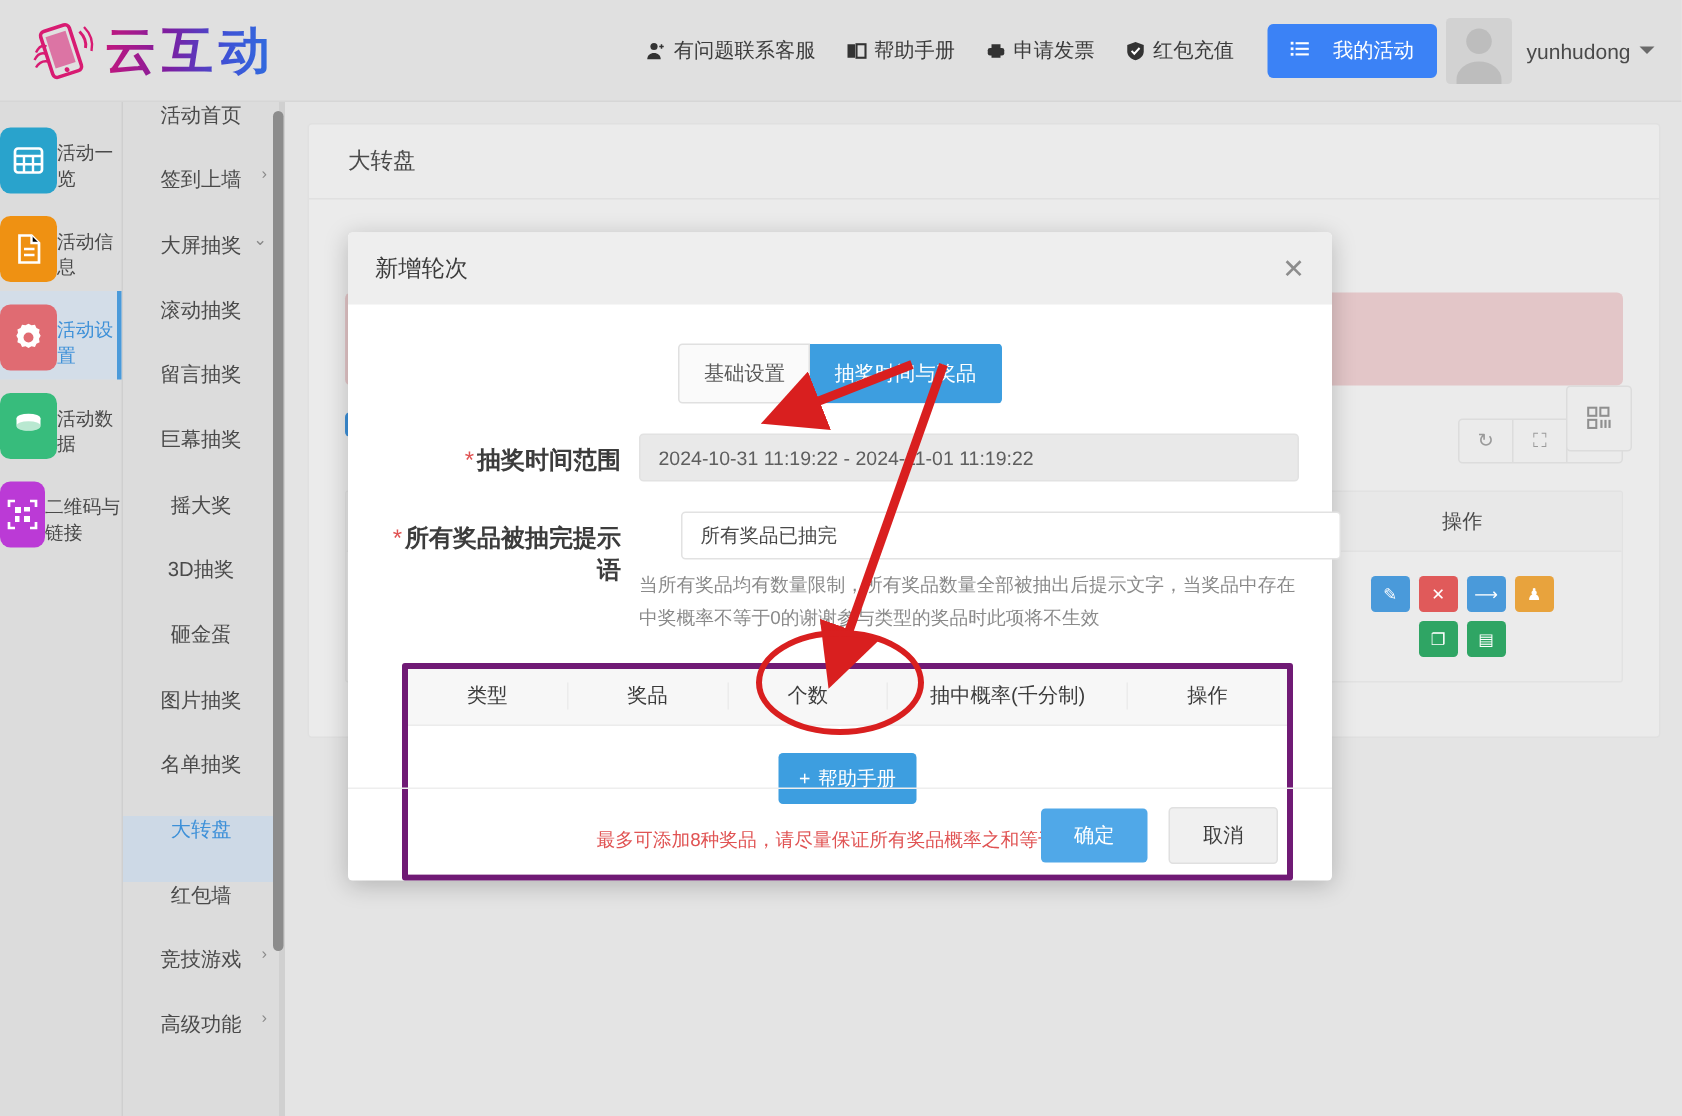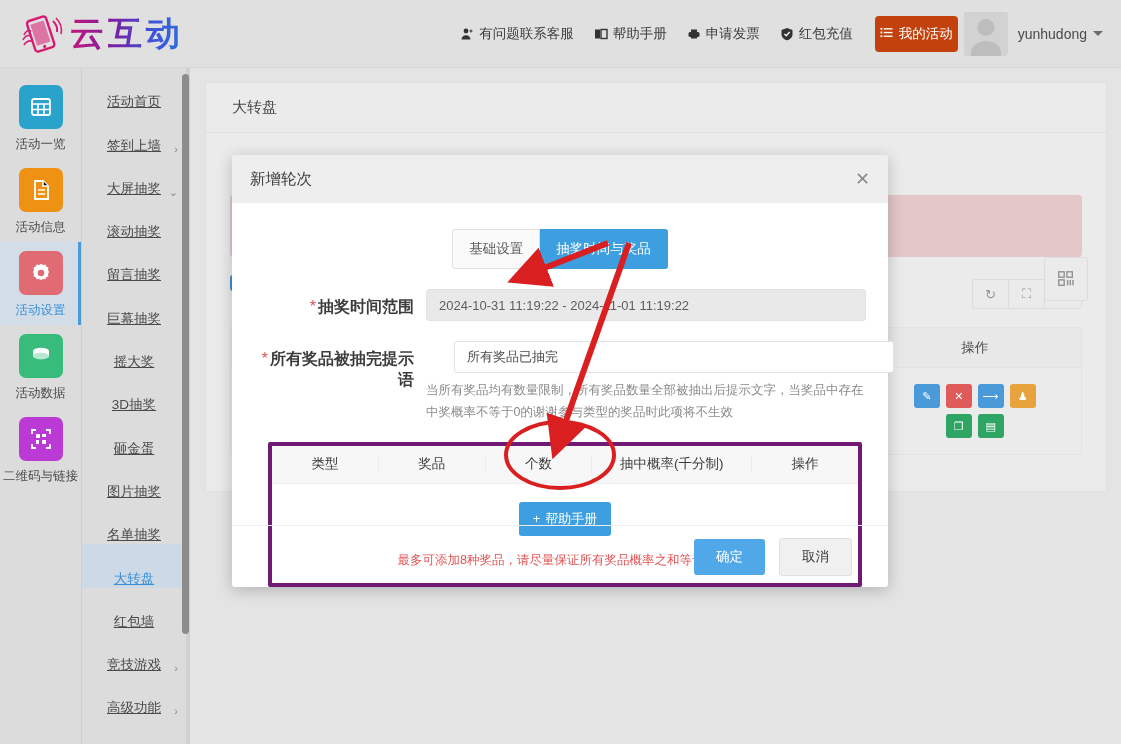--- a/index.html
+++ b/index.html
@@ -28,23 +28,23 @@
     -webkit-background-clip: text; background-clip: text; color: transparent;
   }
   .topnav { margin-left: auto; display: flex; align-items: center; }
   .topnav-item {
     display: flex; align-items: center; gap: 5px;
     font-size: 13.5px; color: #3c3c3c; margin-left: 20px;
     cursor: pointer; white-space: nowrap;
   }
   .topnav-item .ic { display: inline-flex; width: 14px; height: 14px; color: #333; }
   .btn-myact {
-    display: flex; align-items: center; gap: 6px;
-    background: #c2410c; color: #fff; font-size: 13.5px;
-    padding: 9px 5px; border-radius: 4px; margin-left: 22px; cursor: pointer;
+    display: flex; align-items: center; gap: 16px;
+    background: #3b82f6; color: #fff; font-size: 13.5px;
+    padding: 9px 15px; border-radius: 4px; margin-left: 22px; cursor: pointer;
   }
   .user-box { display: flex; align-items: center; margin-left: 6px; margin-right: 18px; cursor: pointer; }
   .avatar {
     width: 44px; height: 44px; border-radius: 3px; background: #d2d2d2;
     position: relative; overflow: hidden;
   }
   .avatar::before {
     content: ""; position: absolute; left: 50%; top: 7px;
     transform: translateX(-50%);
     width: 17px; height: 17px; border-radius: 50%; background: #bdbdbd;
@@ -61,21 +61,21 @@
     border-top: 5px solid #6a6a6a;
   }
 
   
   .rail {
     position: absolute; left: 0; top: 68px; width: 82px; height: 676px;
     background: #dcdcdc; border-right: 1px solid #cfcfcf;
     padding-top: 8px;
   }
   .rail-item {
-    display: flex; flex-direction: column; align-items: center;
+    display: flex; flex-direction: row; align-items: center;
     padding: 9px 0 6px; cursor: pointer; position: relative;
   }
   .rail-item.active { background: #d3dde8; }
   .rail-item.active::after {
     content: ""; position: absolute; right: 0; top: 0; bottom: 0;
     width: 3px; background: #4a9ada;
   }
   .rail-ic {
     width: 44px; height: 44px; border-radius: 7px;
     display: flex; align-items: center; justify-content: center;
@@ -83,22 +83,22 @@
   }
   .rail-label { font-size: 12.5px; color: #4a4a4a; margin-top: 7px; }
   .rail-item.active .rail-label { color: #3d90d8; }
 
   
   .submenu {
     position: absolute; left: 82px; top: 68px; width: 104px; height: 676px;
     background: #dcdcdc; overflow: hidden;
   }
   .sub-item {
-    height: 43.3px; display: flex; align-items: flex-end; justify-content: center;
-    font-size: 13.5px; color: #4a4a4a; cursor: pointer; position: relative; text-decoration: underline;
+    height: 43.3px; display: flex; align-items: flex-start; justify-content: center;
+    font-size: 13.5px; color: #4a4a4a; cursor: pointer; position: relative;
   }
   .sub-item.active { background: #cdd9e6; color: #3d90d8; }
   .sub-item .arrow-r {
     position: absolute; right: 8px; font-size: 11px; color: #8a8a8a; line-height: 1;
   }
   .sub-scrollbar {
     position: absolute; left: 182px; top: 74px; width: 7px; height: 560px;
     background: #8c8c8c; border-radius: 4px;
   }
   .sub-track {

